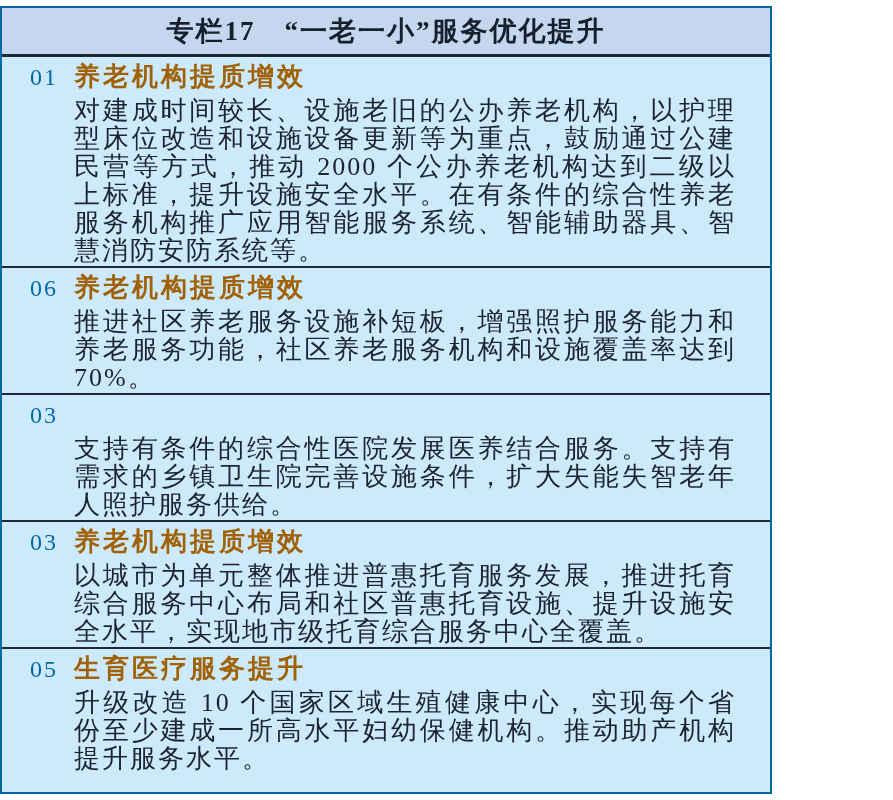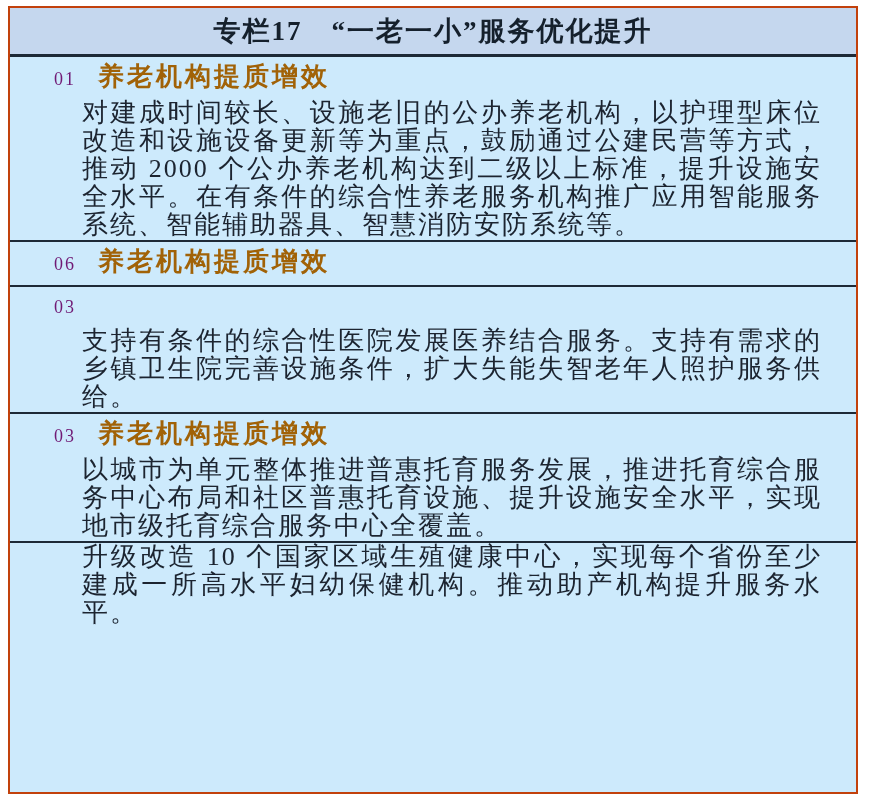--- a/index.html
+++ b/index.html
@@ -12,26 +12,26 @@
     font-family: "Liberation Serif", "DejaVu Serif", serif;
   }
   .page {
     position: relative;
     width: 893px;
     height: 800px;
     background: #ffffff;
   }
   .panel {
     position: absolute;
-    left: 8px;
+    left: 0;
     top: 6px;
-    width: 850px;
+    width: 772px;
     height: 788px;
     box-sizing: border-box;
-    border: 2px solid #c2410c;
+    border: 2px solid #0369a1;
     background: #cdeafc;
   }
   .panel-header {
     box-sizing: border-box;
     height: 49px;
     background: #c5d7ee;
     border-bottom: 3px solid #1d2936;
     display: flex;
     align-items: center;
     justify-content: center;
@@ -51,25 +51,25 @@
   .section:last-child {
     border-bottom: none;
   }
   .title-row {
     display: flex;
     align-items: baseline;
     line-height: 40px;
     color: #15202c;
   }
   .section-number {
-    margin-left: 44px;
+    margin-left: 28px;
     width: 34px;
-    font-size: 18px;
+    font-size: 24px;
     letter-spacing: 2px;
-    color: #701a75;
+    color: #0369a1;
     flex: none;
   }
   .section-title {
     margin-left: 10px;
     font-size: 26px;
     font-weight: bold;
     letter-spacing: 3px;
     color: #a16207;
   }
   .section-body {
@@ -97,35 +97,40 @@
         <span class="section-title">养老机构提质增效</span>
       </div>
       <div class="section-body">对建成时间较长、设施老旧的公办养老机构，以护理型床位改造和设施设备更新等为重点，鼓励通过公建民营等方式，推动 2000 个公办养老机构达到二级以上标准，提升设施安全水平。在有条件的综合性养老服务机构推广应用智能服务系统、智能辅助器具、智慧消防安防系统等。</div>
     </div>
 
     <div class="section">
       <div class="title-row">
         <span class="section-number">06</span>
         <span class="section-title">养老机构提质增效</span>
       </div>
+      <div class="section-body">推进社区养老服务设施补短板，增强照护服务能力和养老服务功能，社区养老服务机构和设施覆盖率达到 70%。</div>
     </div>
 
     <div class="section">
       <div class="title-row">
         <span class="section-number">03</span>
       </div>
       <div class="section-body">支持有条件的综合性医院发展医养结合服务。支持有需求的乡镇卫生院完善设施条件，扩大失能失智老年人照护服务供给。</div>
     </div>
 
     <div class="section">
       <div class="title-row">
         <span class="section-number">03</span>
         <span class="section-title">养老机构提质增效</span>
       </div>
       <div class="section-body">以城市为单元整体推进普惠托育服务发展，推进托育综合服务中心布局和社区普惠托育设施、提升设施安全水平，实现地市级托育综合服务中心全覆盖。</div>
     </div>
 
     <div class="section">
+      <div class="title-row">
+        <span class="section-number">05</span>
+        <span class="section-title">生育医疗服务提升</span>
+      </div>
       <div class="section-body">升级改造 10 个国家区域生殖健康中心，实现每个省份至少建成一所高水平妇幼保健机构。推动助产机构提升服务水平。</div>
     </div>
 
   </div>
 </div>
 
 </body></html>

